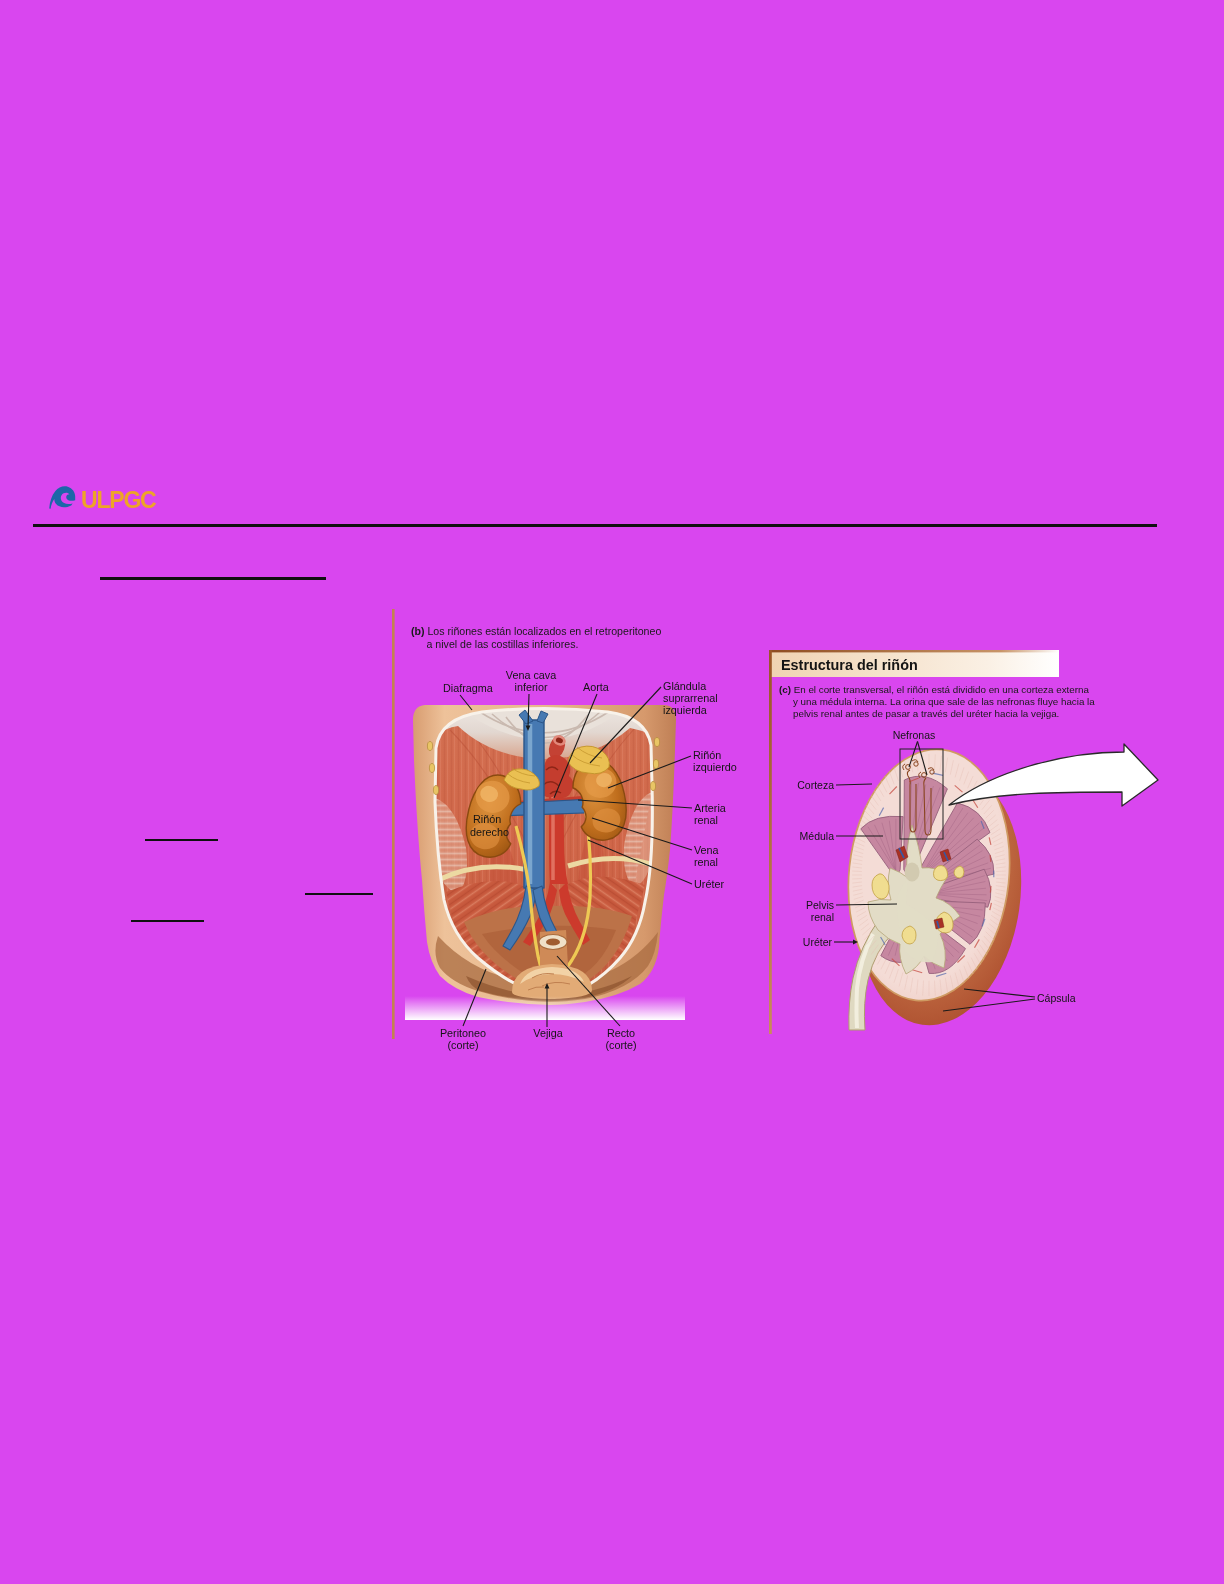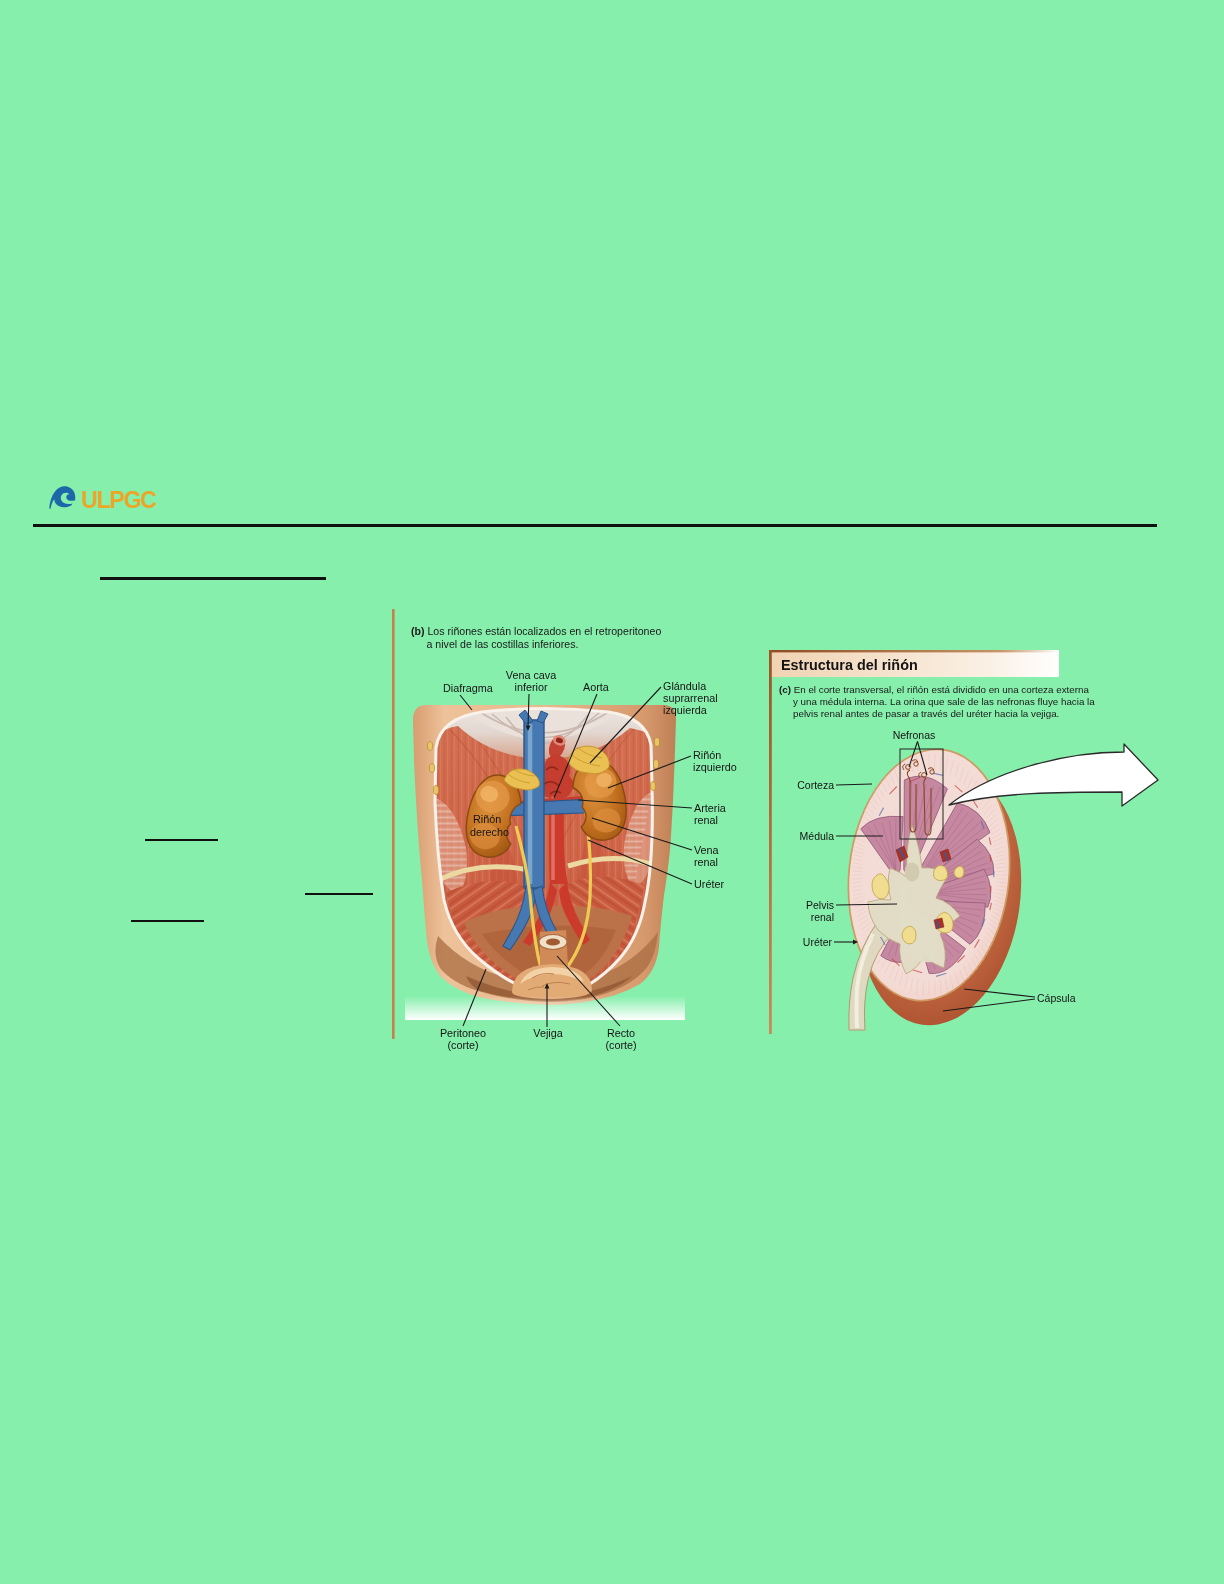--- a/index.html
+++ b/index.html
@@ -1,16 +1,16 @@
 <!DOCTYPE html>
 <html><head>
 <meta charset="utf-8">
 <style>
 html,body{margin:0;padding:0;background:#ffffff;}
-#page{position:relative;width:1224px;height:1584px;background:#86efac;overflow:hidden;font-family:"Liberation Sans",sans-serif;}
+#page{position:relative;width:1224px;height:1584px;background:#d946ef;overflow:hidden;font-family:"Liberation Sans",sans-serif;}
 .abs{position:absolute;}
 </style>
 </head>
 <body>
 <div id="page">
 
   <svg class="abs" style="left:48px;top:485px" width="120" height="27" viewBox="0 0 120 27">
     <g transform="translate(0,1)">
       <path fill="#1c67a8" d="M1.2,22.6 C1.8,15.5 3.6,9.5 7.2,5.2 C10.6,1.2 15.5,-0.6 19.8,0.8 C24.4,2.3 27.2,6.3 27.2,10.6 L27.2,14.2 C24.8,14.9 22.6,15.0 20.9,14.4 C18.9,13.7 17.9,12.2 18.3,10.5 C18.6,9.2 19.8,8.3 21.4,8.3 C20.3,6.6 17.8,6.1 15.6,7.3 C13.1,8.7 12.1,11.7 13.4,14.4 C14.9,17.4 19.2,18.7 24.6,17.4 L23.2,19.4 C17.5,22.3 11.3,21.8 8.1,18.1 C6.9,16.7 6.3,15.0 6.3,13.1 C4.3,16.0 3.0,19.4 2.6,22.8 Z"></path>
     </g>

